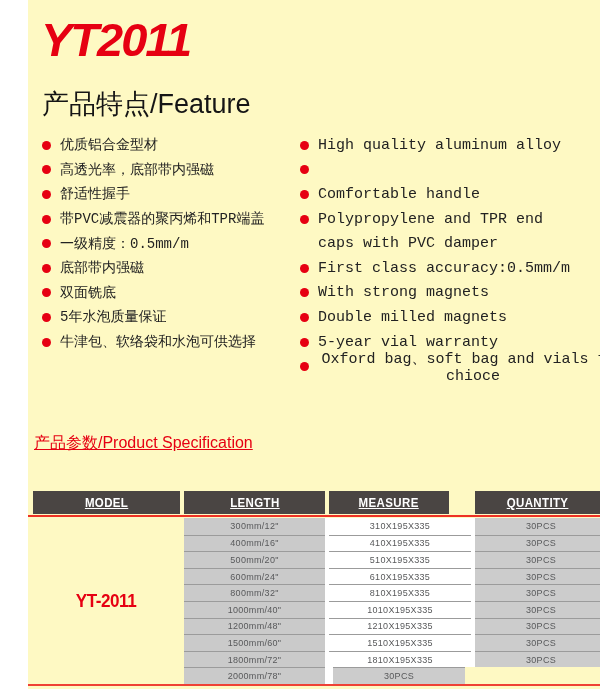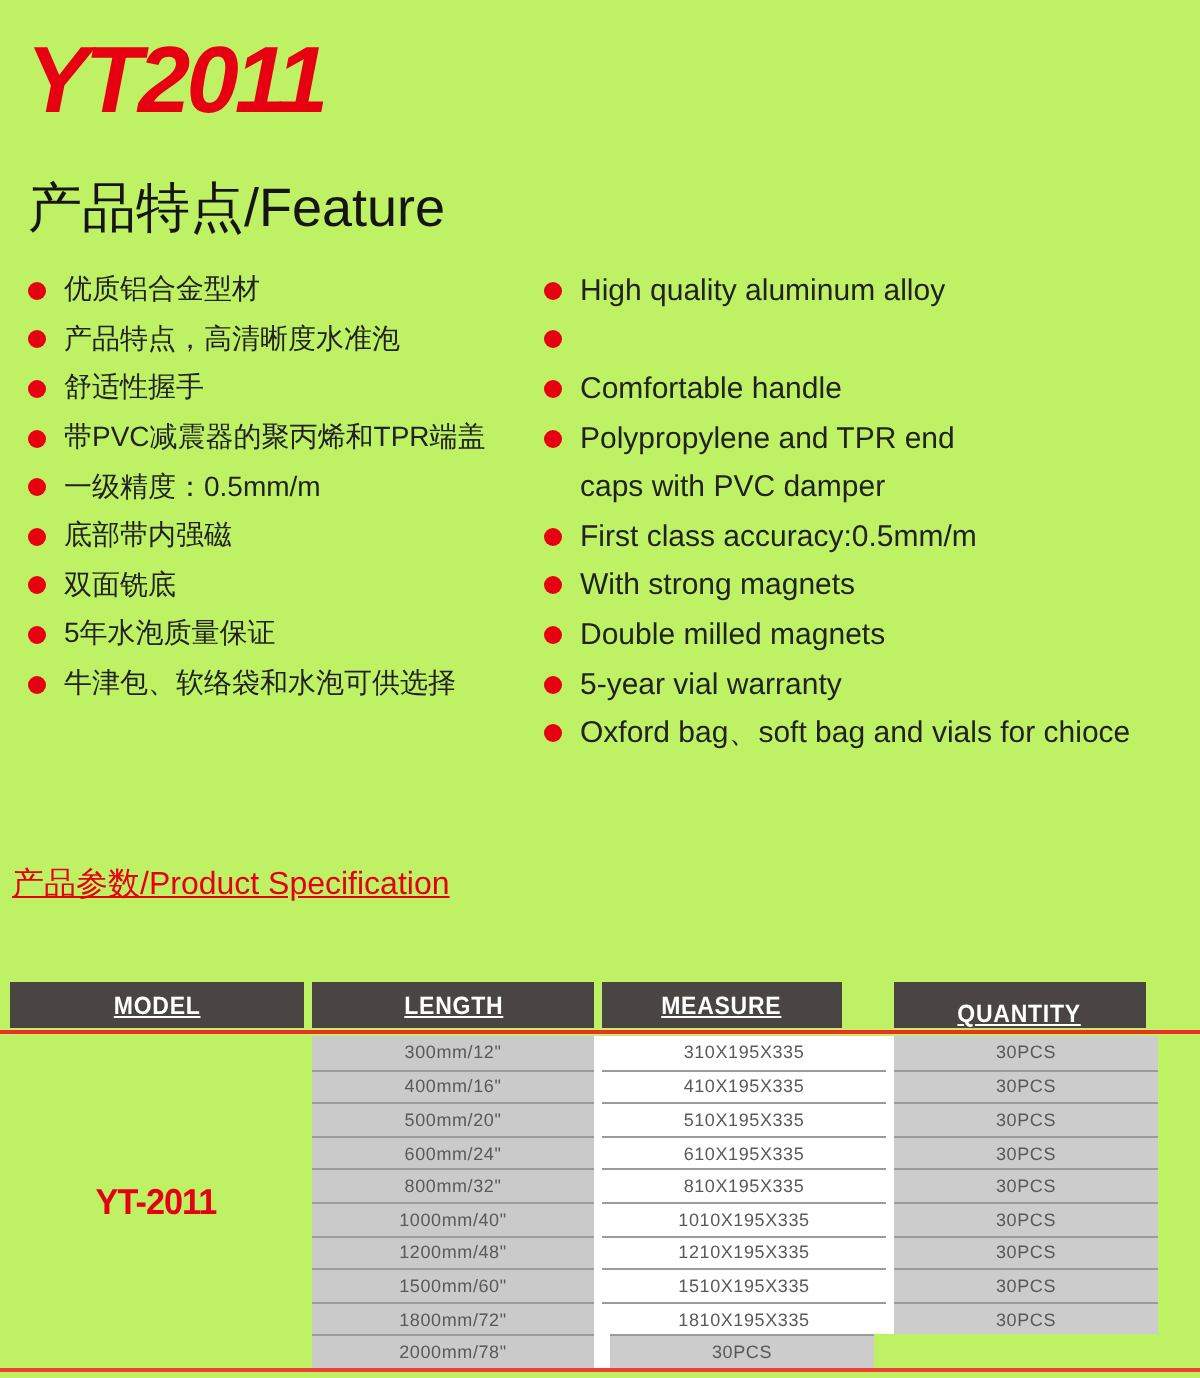--- a/index.html
+++ b/index.html
@@ -4,21 +4,21 @@
 <style>
   html,body{margin:0;padding:0;}
   body{
     width:600px;height:689px;
     background:#ffffff;
     font-family:"Liberation Sans",sans-serif;
     position:relative;
     overflow:hidden;
     -webkit-font-smoothing:antialiased;
   }
-  .page{position:absolute;inset:0;background:#bef264;}
+  .page{position:absolute;inset:0;background:#fef9c3;margin-left:28px;}
 
   
   .model-title{
     position:absolute;left:13px;top:14px;
     font-size:47px;line-height:52px;
     font-weight:bold;font-style:italic;
     letter-spacing:-2px;
     color:#e60012;
   }
   .feature-heading{
@@ -32,20 +32,21 @@
     position:absolute;left:0;top:133px;width:600px;
     display:flex;
   }
   .feat-col{list-style:none;margin:0;padding:0;}
   .feat-col.left{width:258px;margin-left:14px;}
   .feat-col.right{flex:1;margin-left:0;text-align:center;}
   .feat-item{
     display:flex;align-items:center;
     height:24.6px;
     color:#222222;
+    font-family:Liberation Mono, monospace;
   }
   .feat-col.left .feat-item{font-size:14px;}
   .feat-col.right .feat-item{font-size:15px;}
   .dot{
     width:9px;height:9px;border-radius:50%;
     background:#e60012;flex:0 0 9px;
     margin-right:9px;
   }
   .feat-item.cont .dot{visibility:hidden;}
 
@@ -66,21 +67,21 @@
     color:#ffffff;font-weight:bold;font-size:12.5px;
     letter-spacing:0.4px;
     display:flex;align-items:center;justify-content:center;
     transform-origin:center;
     text-decoration:underline;
   }
   .th span{display:inline-block;transform:scaleX(0.92);}
   .th.c0{left:5px;width:147px;}
   .th.c1{left:156px;width:141px;}
   .th.c2{left:301px;width:120px;}
-  .th.c3{left:447px;width:126px;align-items:flex-end;}
+  .th.c3{left:447px;width:126px;}
   .rule{position:absolute;left:0;width:600px;height:2px;background:#ee3124;}
   .rule.top{top:24px;}
   .rule.bottom{top:193px;background:#ef4135;}
 
   .tbody{position:absolute;top:27px;left:0;width:600px;}
   .spec-row{display:flex;height:16.6px;}
   .cell{
     box-sizing:border-box;
     font-size:9px;color:#58595b;
     display:flex;align-items:center;justify-content:center;
@@ -112,21 +113,21 @@
   <div class="feature-heading">产品特点/Feature</div>
 
   <div class="features">
     <ul class="feat-col left">
       <li class="feat-item">
           <span class="dot"></span>
           <span>优质铝合金型材</span>
         </li>
       <li class="feat-item">
           <span class="dot"></span>
-          <span>产品特点，高清晰度水准泡</span>
+          <span>高透光率，底部带内强磁</span>
         </li>
       <li class="feat-item">
           <span class="dot"></span>
           <span>舒适性握手</span>
         </li>
       <li class="feat-item">
           <span class="dot"></span>
           <span>带PVC减震器的聚丙烯和TPR端盖</span>
         </li>
       <li class="feat-item">

